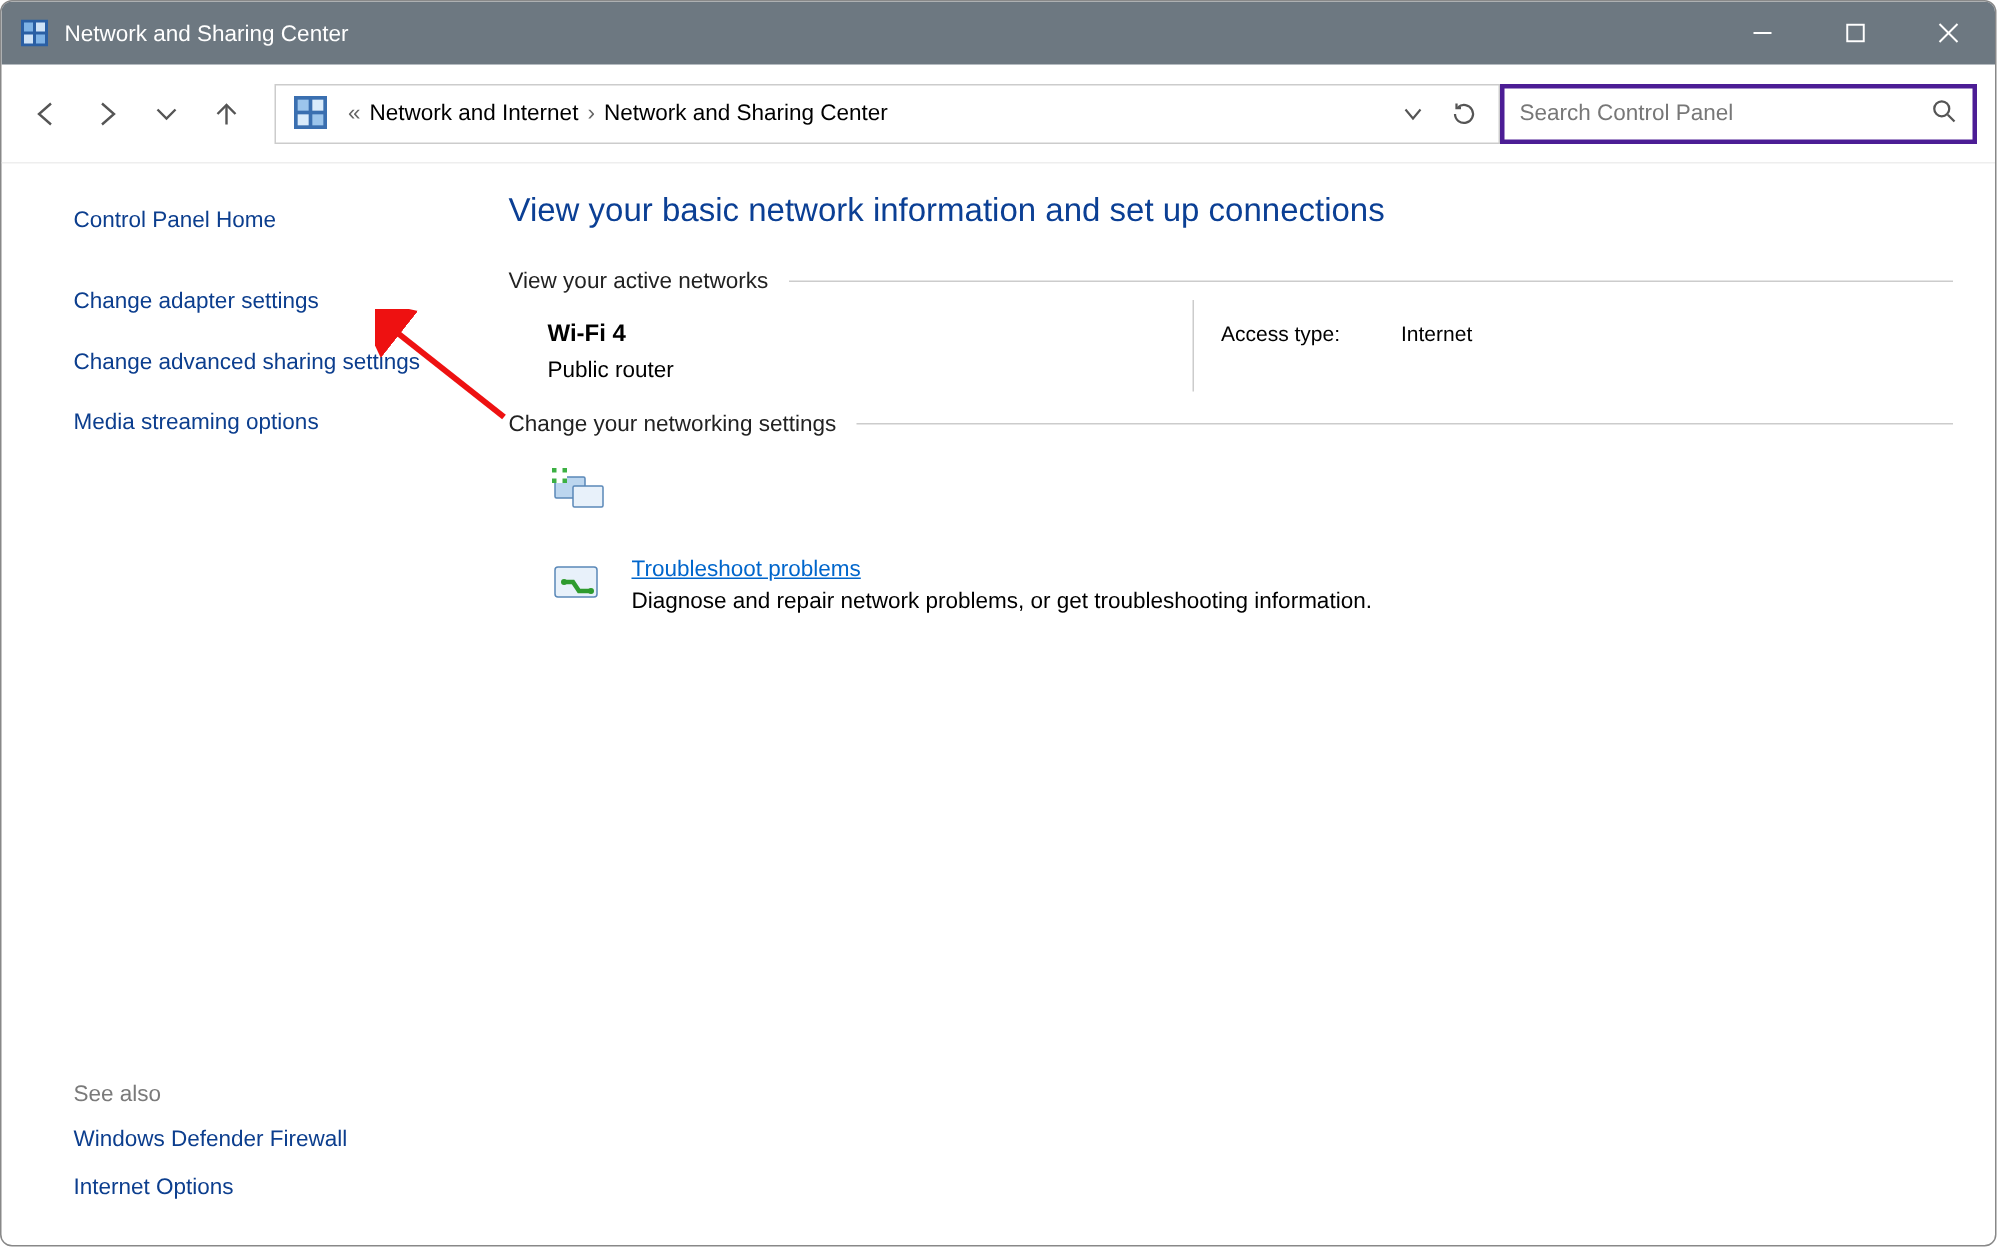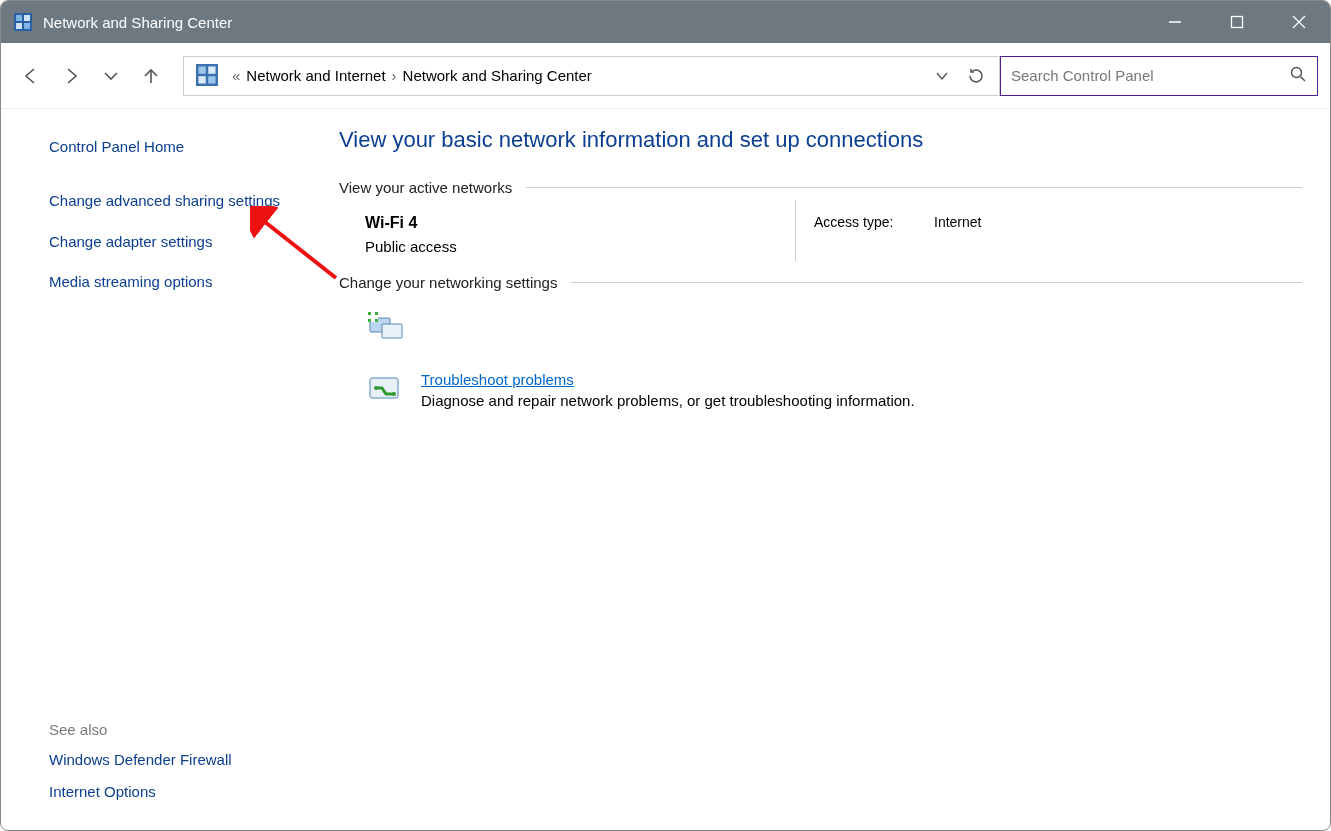--- a/index.html
+++ b/index.html
@@ -64,21 +64,21 @@
     font-size: 15px;
   }
   .addr .cp-icon { width: 24px; height:24px; margin: 0 6px; }
   .addr .chevlbl { color:#666; margin: 0 6px; }
   .addr .crumb { color:#000; }
   .addr .flex1 { flex:1; }
   .addr-btn { width:34px; height:34px; display:flex; align-items:center; justify-content:center; }
   .searchbox {
     width: 318px;
     height: 40px;
-    border: 1px solid #4c1d95;
+    border: 3px solid #4c1d95;
     display:flex; align-items:center;
     padding: 0 10px;
     color:#777;
   }
   .searchbox input {
     flex:1; border:none; outline:none; font-size:15px; color:#333; background:transparent;
   }
   .searchbox input::placeholder { color:#777; }
 
   
@@ -256,24 +256,24 @@
   </div>
 </div>
 
 <div class="body">
   <div class="sidebar">
     <div class="sec">
         <a href="#" class="side-link">Control Panel Home</a>
       </div>
     <div style="height:14px"></div>
     <div class="sec">
+        <a href="#" class="side-link">Change adapter settings</a>
+      </div>
+    <div class="sec">
         <a href="#" class="side-link">Change advanced sharing settings</a>
-      </div>
-    <div class="sec">
-        <a href="#" class="side-link">Change adapter settings</a>
       </div>
     <div class="sec">
         <a href="#" class="side-link">Media streaming options</a>
       </div>
     <div class="grow"></div>
     <div class="see-also">See also</div>
     <a href="#" class="side-link bottom-link">Windows Defender Firewall</a>
     <a href="#" class="side-link bottom-link">Internet Options</a>
   </div>
 
@@ -281,21 +281,21 @@
     <h1>View your basic network information and set up connections</h1>
 
     <div class="sect-head">
       <span>View your active networks</span>
       <span class="line"></span>
     </div>
 
     <div class="active-net">
       <div class="net-left">
         <div class="net-name">Wi-Fi 4</div>
-        <div class="net-type">Public access</div>
+        <div class="net-type">Public router</div>
       </div>
       <div class="vbar"></div>
       <div class="net-right">
         <div class="row">
           <span class="lbl">Access type:</span>
           <span>Internet</span>
         </div>
       </div>
     </div>
 

